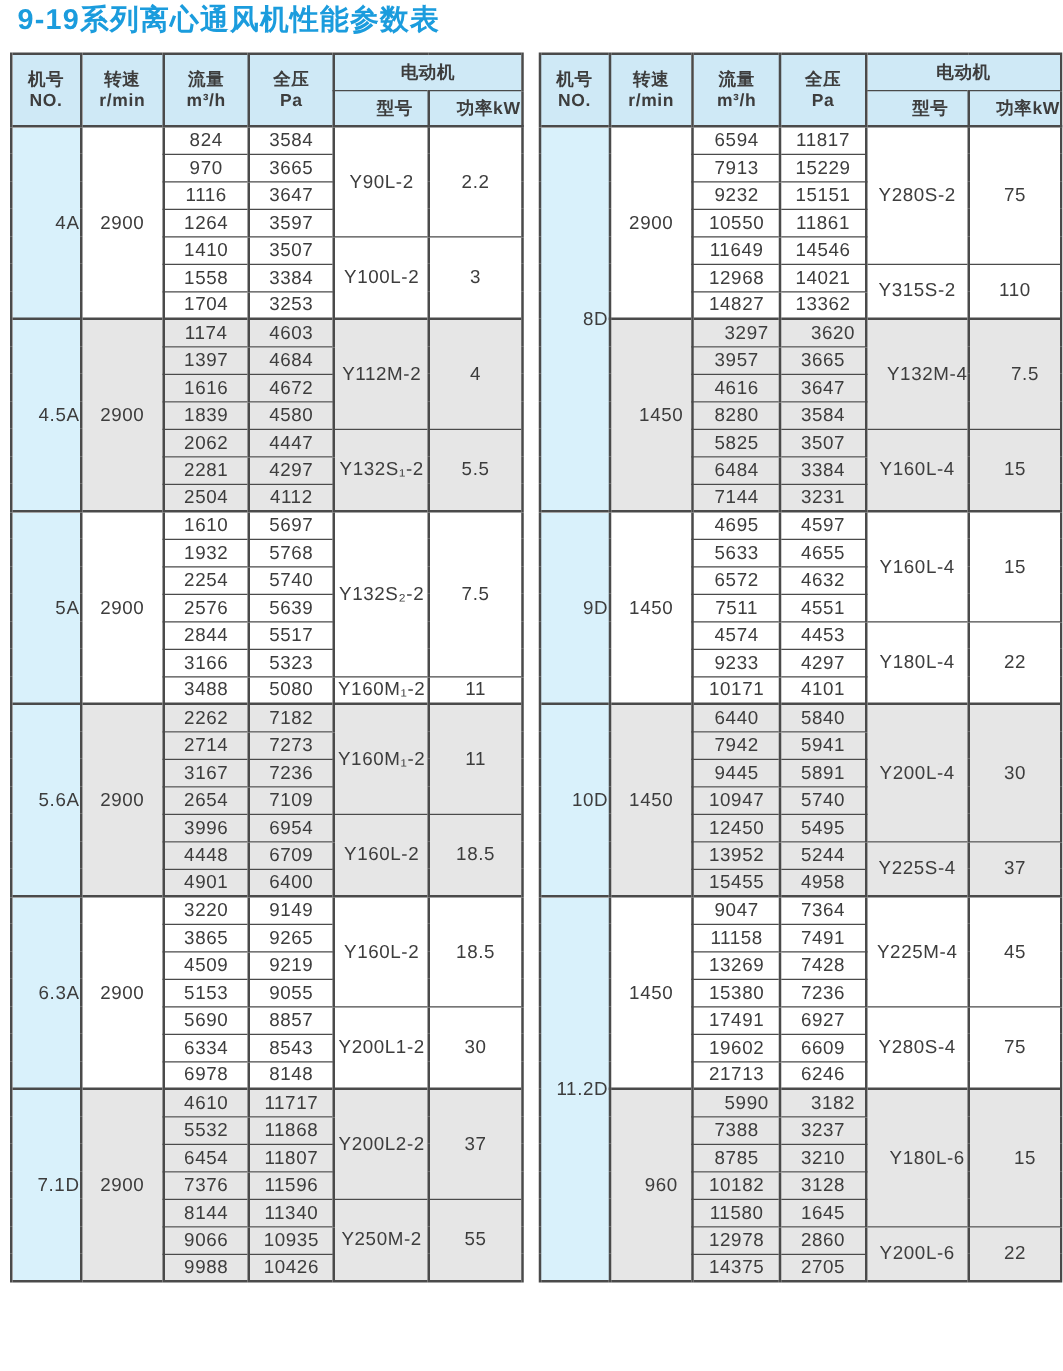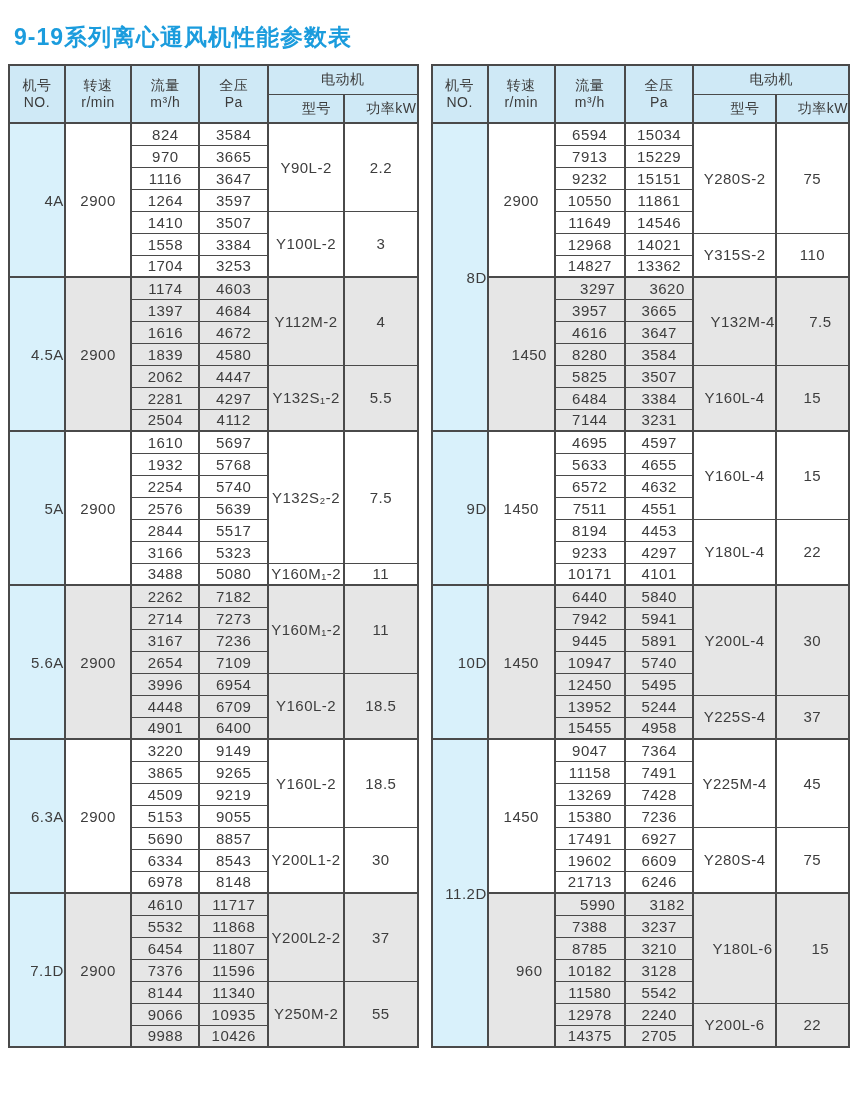--- a/index.html
+++ b/index.html
@@ -10,40 +10,40 @@
     --border-color:#4a4a4a;
     --text-color:#3d3d3d;
   }
   *{box-sizing:border-box;}
   html,body{margin:0;padding:0;}
   body{
     width:850px;height:1097px;overflow:hidden;background:#ffffff;
     font-family:"Liberation Sans","DejaVu Sans",sans-serif;color:var(--text-color);
   }
   .title{
-    margin:22px 0 11px 14px;
+    margin:0 0 11px 14px;
     font-size:23px;font-weight:bold;letter-spacing:1px;
     color:var(--title-color);
   }
   .tables{display:flex;gap:12px;padding-left:8px;}
   table{
     border-collapse:collapse;table-layout:fixed;
     border:2px solid var(--border-color);
   }
   th,td{
     border:1px solid var(--border-color);
     border-left-width:2px;border-right-width:2px;
     text-align:center;vertical-align:middle;
     font-size:15px;letter-spacing:0.5px;
     background:#ffffff;color:var(--text-color);
     overflow:hidden;white-space:nowrap;
   }
   thead th{
     background:var(--header-bg);
-    font-weight:normal;font-size:14px;
+    font-weight:bold;font-size:14px;
     height:29px;line-height:17px;padding:1px 0;
   }
   thead tr:last-child th{border-bottom-width:2px;padding-left:21px;}
   tbody td{height:22px;padding:0;}
   tr.sec-start td{border-top-width:2px;}
   tr.blk-start td{border-top-width:2px;padding-left:16px;}
   tr.shaded td{background:var(--shaded-bg);}
   td.no-cell{background:var(--no-col-bg) !important;text-align:right;}
   td.speed-cell{background:#ffffff;}
   td.speed-cell.speed-shaded{background:var(--shaded-bg);}
@@ -329,21 +329,21 @@
       <tr>
         <th>型号</th>
         <th>功率kW</th>
       </tr>
     </thead>
     <tbody>
         <tr class="sec-start">
           <td class="no-cell" rowspan="14">8D</td>
           <td class="speed-cell" rowspan="7">2900</td>
           <td>6594</td>
-          <td>15034</td>
+          <td>11817</td>
           <td rowspan="5">Y280S-2</td>
           <td rowspan="5">75</td>
         </tr>
         <tr>
           <td>7913</td>
           <td>15229</td>
         </tr>
         <tr>
           <td>9232</td>
           <td>15151</td>
@@ -413,21 +413,21 @@
         </tr>
         <tr>
           <td>6572</td>
           <td>4632</td>
         </tr>
         <tr>
           <td>7511</td>
           <td>4551</td>
         </tr>
         <tr>
-          <td>8194</td>
+          <td>4574</td>
           <td>4453</td>
           <td rowspan="3">Y180L-4</td>
           <td rowspan="3">22</td>
         </tr>
         <tr>
           <td>9233</td>
           <td>4297</td>
         </tr>
         <tr>
           <td>10171</td>
@@ -515,25 +515,25 @@
         <tr class="shaded">
           <td>8785</td>
           <td>3210</td>
         </tr>
         <tr class="shaded">
           <td>10182</td>
           <td>3128</td>
         </tr>
         <tr class="shaded">
           <td>11580</td>
-          <td>5542</td>
+          <td>1645</td>
         </tr>
         <tr class="shaded">
           <td>12978</td>
-          <td>2240</td>
+          <td>2860</td>
           <td rowspan="2">Y200L-6</td>
           <td rowspan="2">22</td>
         </tr>
         <tr class="shaded">
           <td>14375</td>
           <td>2705</td>
         </tr>
       </tbody>
   </table>
 

